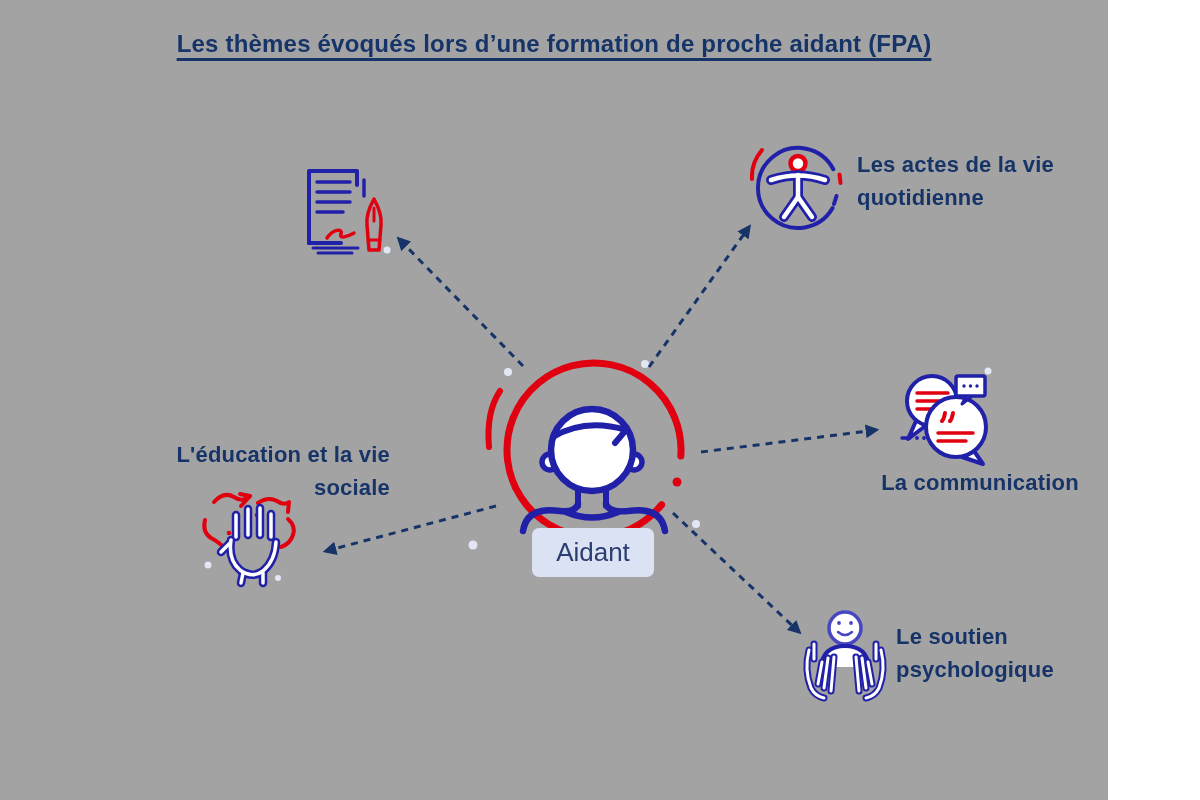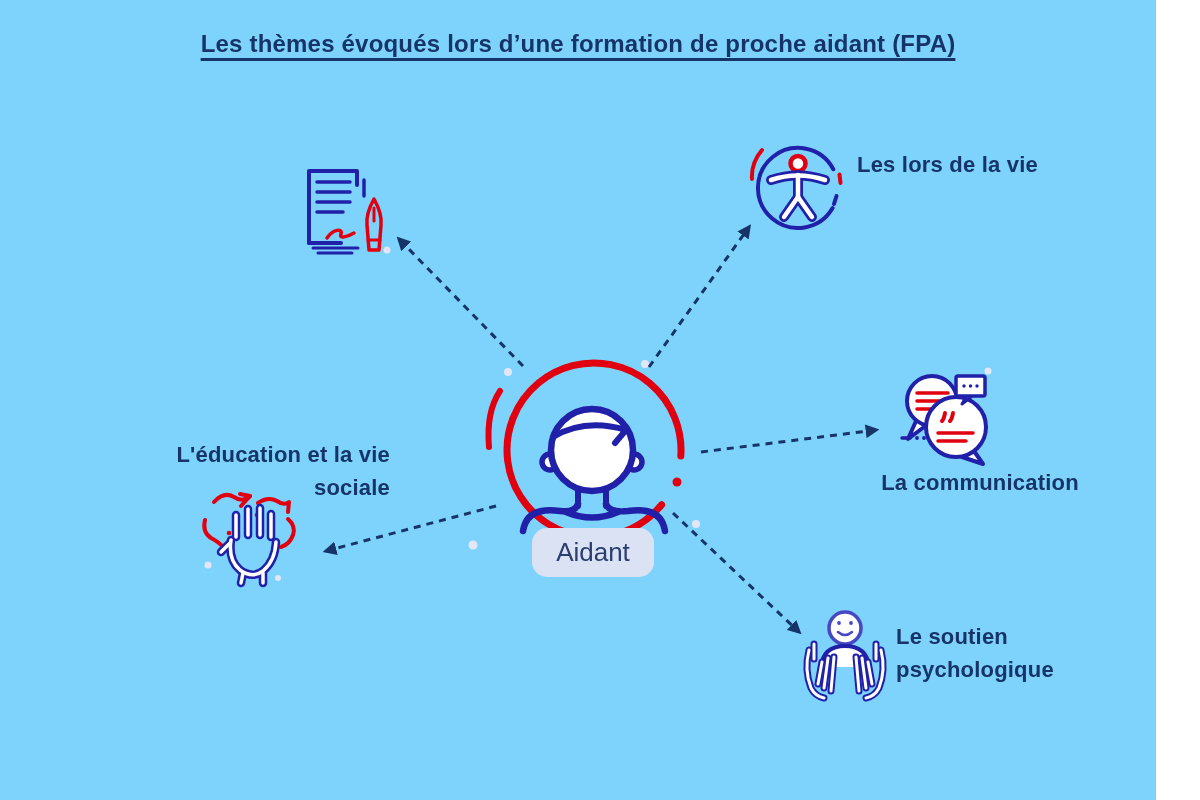--- a/index.html
+++ b/index.html
@@ -1,30 +1,30 @@
 <!DOCTYPE html>
 <html style="--navy: #173468; --blue: #2020a8; --red: #e1000f; --pillbg: #dbe2f4; --soft: #4747c2; --dotc: #e3e7f5;"><head>
 <meta charset="utf-8">
 <style>
   html,body{margin:0;padding:0;background:#fff;}
-  .canvas{position:relative;width:1108px;height:800px;background:#7dd3fc;overflow:hidden;
-          font-family:"Liberation Sans",sans-serif;padding-left:48px;}
+  .canvas{position:relative;width:1108px;height:800px;background:#a3a3a3;overflow:hidden;
+          font-family:"Liberation Sans",sans-serif;}
   .title{position:absolute;top:30px;left:0;width:100%;text-align:center;
          font-size:24px;font-weight:bold;color:var(--navy);
          text-decoration:underline;text-decoration-thickness:2.5px;text-underline-offset:6px;
          letter-spacing:.2px;}
   .label{position:absolute;font-size:22px;font-weight:bold;color:var(--navy);
          line-height:33px;letter-spacing:.2px;}
   #lbl-demarches{left:85px;top:176px;width:212px;text-align:right;}
   #lbl-actes{left:857px;top:148px;width:240px;text-align:left;}
   #lbl-communication{left:855px;top:466px;width:250px;text-align:center;}
   #lbl-education{left:150px;top:438px;width:240px;text-align:right;}
   #lbl-soutien{left:896px;top:620px;width:230px;text-align:left;}
   .pill{position:absolute;left:532px;top:528px;width:122px;height:49px;
-        background:var(--pillbg);border-radius:15px;display:flex;align-items:center;
+        background:var(--pillbg);border-radius:7px;display:flex;align-items:center;
         justify-content:center;font-size:26px;color:#2b3e6f;}
   svg.layer{position:absolute;left:0;top:0;}
   .arrow{stroke:var(--navy);stroke-width:3;fill:none;stroke-dasharray:7 6;}
   #ah path{fill:var(--navy);}
   .sb{stroke:var(--blue);fill:none;stroke-linecap:round;stroke-linejoin:round;}
   .sbf{stroke:var(--blue);fill:#fff;stroke-linecap:round;stroke-linejoin:round;}
   .sr{stroke:var(--red);fill:none;stroke-linecap:round;stroke-linejoin:round;}
   .srf{stroke:var(--red);fill:#fff;stroke-linecap:round;stroke-linejoin:round;}
   .fr{fill:var(--red);}
   .fb{fill:var(--blue);}
@@ -183,21 +183,22 @@
       <path class="sbf" stroke-width="4" d="M 821 667 Q 823 646 845 646 Q 867 646 869 667"></path>
       <use href="#lefthand" class="outer" stroke-width="7"></use>
       <use href="#lefthand" class="inner" stroke-width="3"></use>
       <use href="#righthand" class="outer" stroke-width="7"></use>
       <use href="#righthand" class="inner" stroke-width="3"></use>
     </g>
   </svg>
 
 
   <div class="label" id="lbl-actes">
-    <div>Les lors de la vie</div>
+    <div>Les actes de la vie</div>
+    <div>quotidienne</div>
   </div>
 
   <div class="label" id="lbl-communication">
     <div>La communication</div>
   </div>
 
   <div class="label" id="lbl-soutien">
     <div>Le soutien</div>
     <div>psychologique</div>
   </div>

